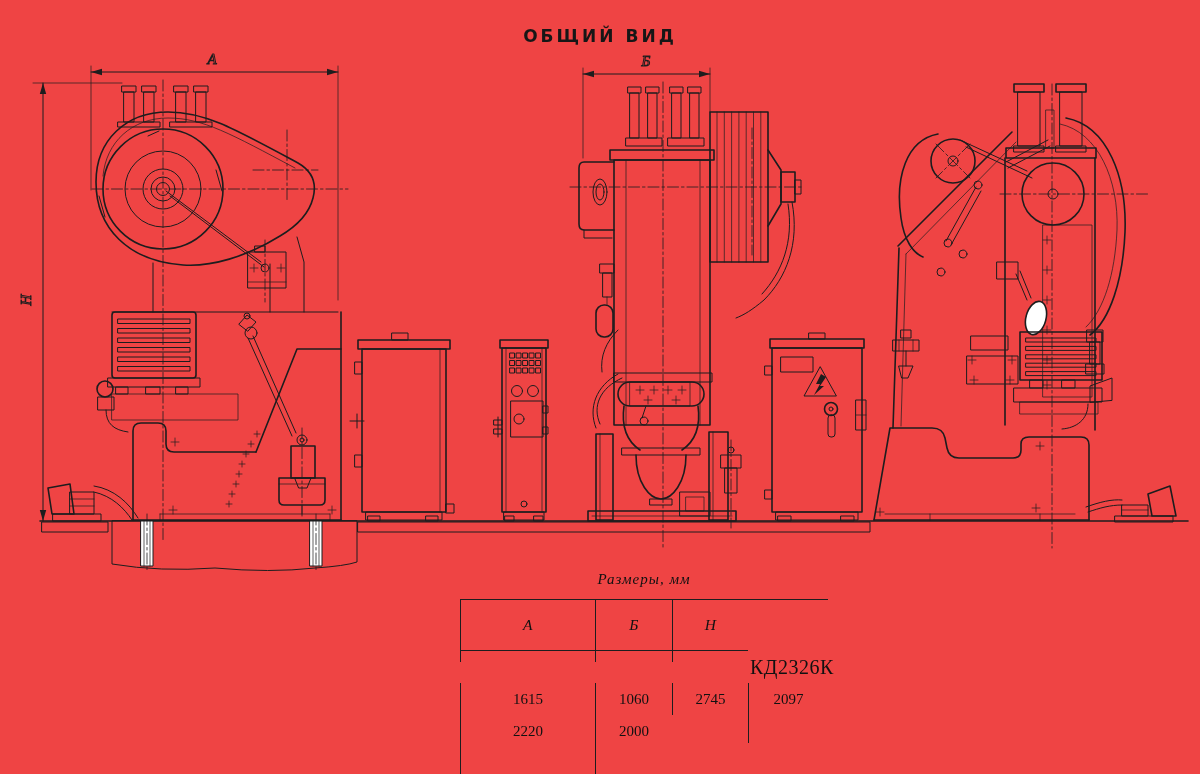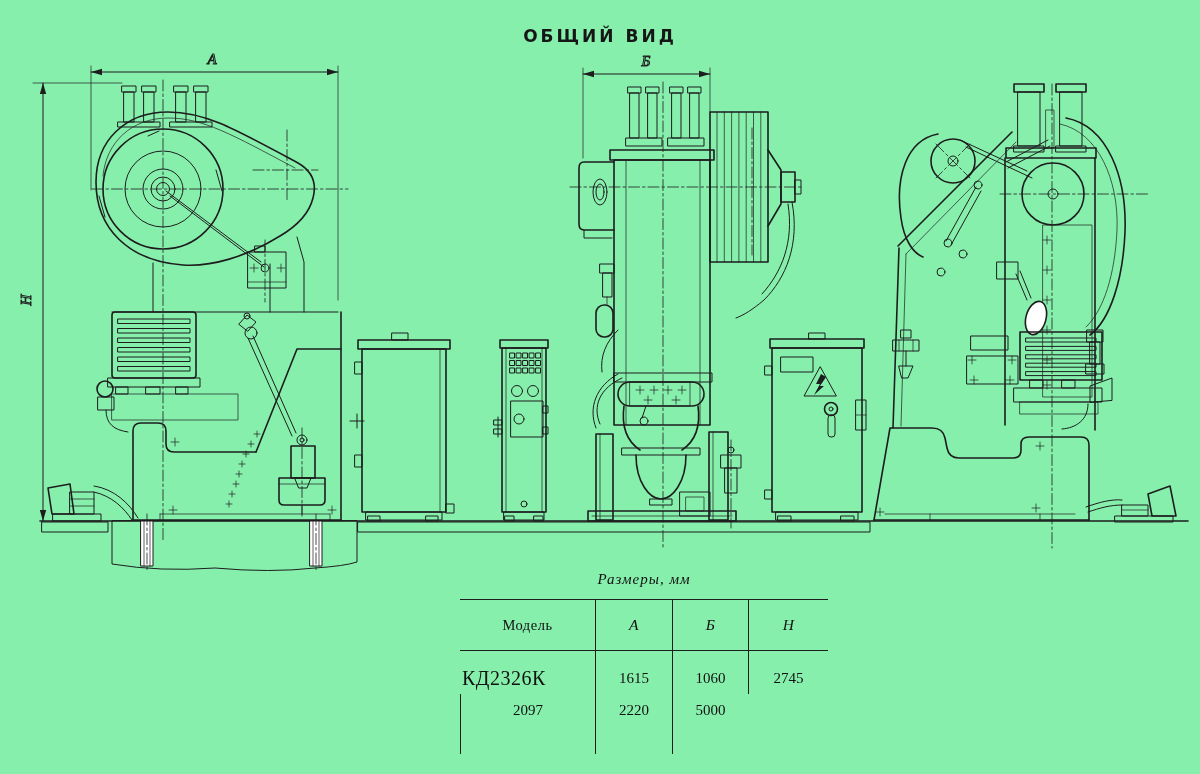--- a/index.html
+++ b/index.html
@@ -1,16 +1,16 @@
 <!DOCTYPE html>
 <html><head>
 <meta charset="utf-8">
 <style>
   html,body{margin:0;padding:0;background:#e8e8e8;}
-  .page{position:relative;width:1200px;height:774px;background:#86efac;overflow:hidden;
+  .page{position:relative;width:1200px;height:774px;background:#ef4444;overflow:hidden;
         font-family:"Liberation Serif",serif;color:#111;}
   .title{position:absolute;left:0;right:0;top:26px;text-align:center;margin:0;
          font-family:"DejaVu Sans",sans-serif;font-size:17px;font-weight:700;
          letter-spacing:3px;color:#161616;}
   svg.drawing{position:absolute;left:0;top:0;}
   svg.drawing *{stroke:#1d1d1e;fill:none;stroke-width:1;stroke-linecap:round;stroke-linejoin:round;}
   svg .o{stroke-width:1.6;}
   svg .t{stroke-width:.7;}
   svg .cl{stroke-width:.8;stroke-dasharray:11 3 2.5 3;}
   svg .f{fill:#1d1d1e;stroke:none;}
@@ -423,38 +423,37 @@
       <rect x="1122" y="505" width="26" height="11"></rect>
       <path class="t" d="M1122,510 H1148"></path>
       <rect x="1115" y="516" width="58" height="6"></rect>
       <path d="M1088,512 C1100,508 1110,505 1122,505 M1086,507 C1100,502 1112,499 1122,500"></path>
     </g>
   </svg>
 
   <div class="dim-table">
     <div class="dim-caption">Размеры,  мм</div>
     <div class="grid">
-      <div class="cell hd">Модель</div>
       <div class="cell hd vb it">А</div>
       <div class="cell hd vb it">Б</div>
       <div class="cell hd vb it">Н</div>
 
       <div class="cell sp"></div>
       <div class="cell sp vb"></div>
       <div class="cell sp vb"></div>
       <div class="cell sp vb"></div>
 
       <div class="cell model">КД2326К</div>
       <div class="cell num vb">1615</div>
       <div class="cell num vb">1060</div>
       <div class="cell num vb">2745</div>
 
       <div class="cell num vb">2097</div>
       <div class="cell num vb">2220</div>
-      <div class="cell num vb">5000</div>
+      <div class="cell num vb">2000</div>
 
       <div class="cell tl"></div>
       <div class="cell tl vb"></div>
       <div class="cell tl vb"></div>
       <div class="cell tl vb"></div>
     </div>
   </div>
 
 </div>
 

